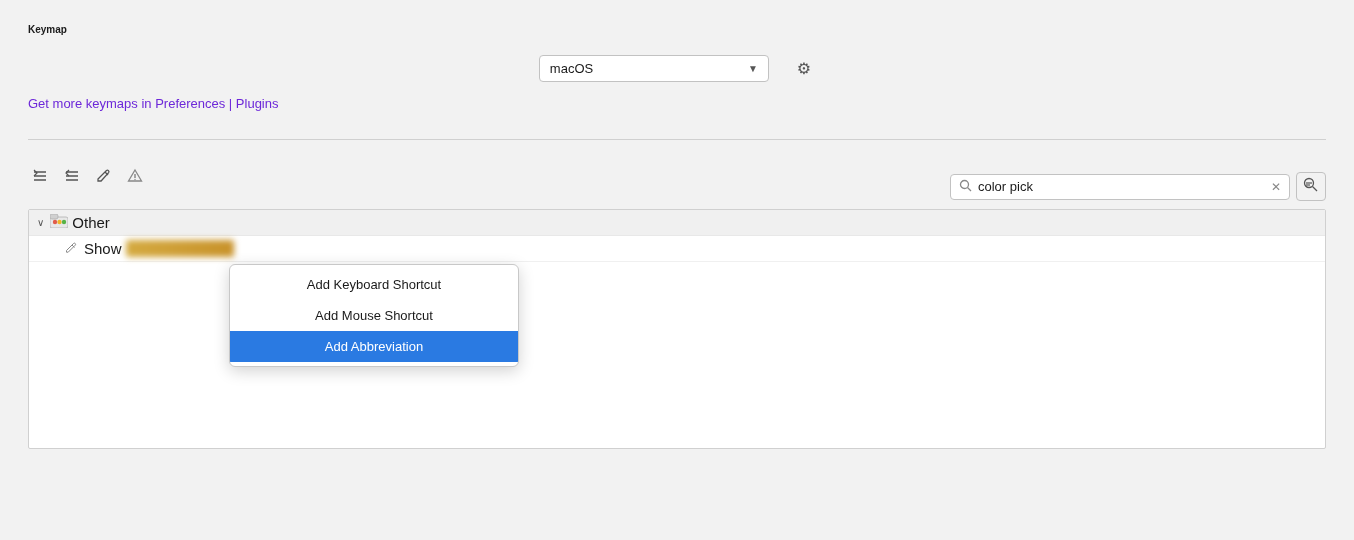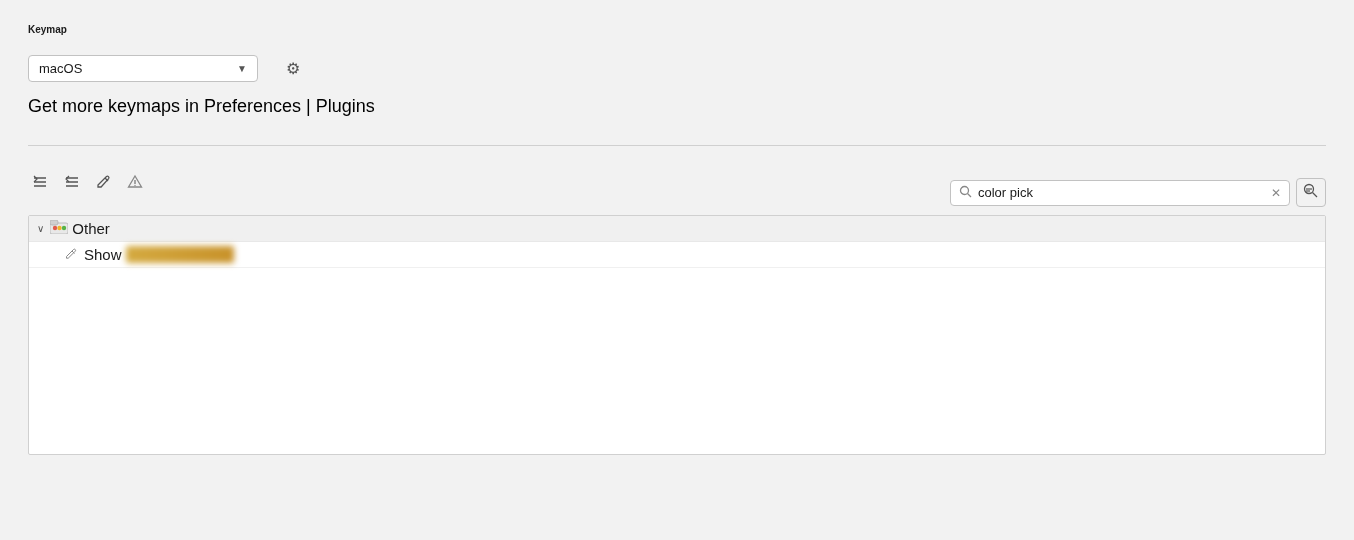--- a/index.html
+++ b/index.html
@@ -18,20 +18,21 @@
       font-size: 10px;
       font-weight: 700;
       margin-bottom: 20px;
     }
 
     .keymap-selector-row {
       display: flex;
       align-items: center;
       gap: 24px;
       margin-bottom: 14px;
+      justify-content: center;
     }
 
     .keymap-dropdown {
       display: flex;
       align-items: center;
       justify-content: space-between;
       background: #fff;
       border: 1px solid #c2c2c2;
       border-radius: 4px;
       padding: 5px 10px;
@@ -52,23 +53,23 @@
     .gear-btn {
       background: none;
       border: none;
       cursor: pointer;
       padding: 4px;
       color: #555;
       font-size: 16px;
     }
 
     .plugin-link {
-      color: #000000;
+      color: #6d28d9;
       text-decoration: none;
-      font-size: 18px;
+      font-size: 13px;
       margin-bottom: 16px;
       display: inline-block;
     }
 
     .divider {
       border: none;
       border-top: 1px solid #d0d0d0;
       margin: 12px 0;
     }
 
@@ -304,18 +305,23 @@
             background: linear-gradient(90deg, #d4aa40, #c8922a);
             color: transparent;
             border-radius: 2px;
             padding: 1px 6px;
             font-size: 13px;
             letter-spacing: 2px;
             filter: blur(3px);
             user-select: none;
           ">Color Pick...</span>
 
+    <div class="context-menu">
+      <div class="menu-item">Add Keyboard Shortcut</div>
+      <div class="menu-item">Add Mouse Shortcut</div>
+      <div class="menu-item selected">Add Abbreviation</div>
+    </div>
   </div>
 
 </div>
 
 
 
 
 </body></html>

